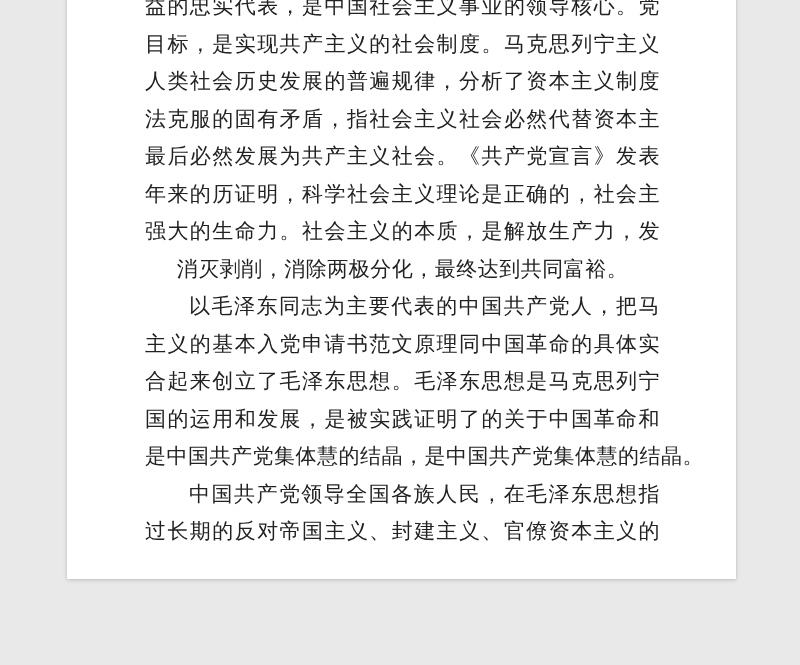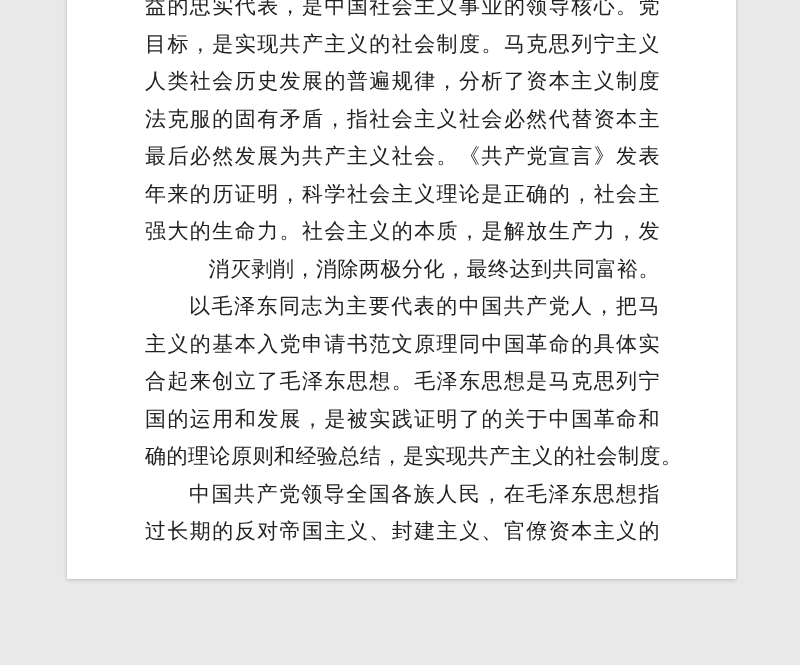--- a/index.html
+++ b/index.html
@@ -32,21 +32,21 @@
     left: 78px;
     right: 76px;
     color: #222222;
     font-size: 21px;
     line-height: 37.5px;
     letter-spacing: 0.5px;
   }
   .line {
     height: 37.5px;
     white-space: nowrap;
-    text-align: right;
+    text-align: center;
   }
   .line.justify {
     white-space: normal;
     text-align: justify;
     text-align-last: justify;
     text-justify: inter-character;
     overflow: hidden;
   }
   .line.indent {
     text-indent: 44px;
@@ -63,18 +63,18 @@
         <div class="line justify">人类社会历史发展的普遍规律，分析了资本主义制度本身无</div>
         <div class="line justify">法克服的固有矛盾，指社会主义社会必然代替资本主义社会、</div>
         <div class="line justify">最后必然发展为共产主义社会。《共产党宣言》发表一百多</div>
         <div class="line justify">年来的历证明，科学社会主义理论是正确的，社会主义具有</div>
         <div class="line justify">强大的生命力。社会主义的本质，是解放生产力，发展生力，</div>
         <div class="line">消灭剥削，消除两极分化，最终达到共同富裕。</div>
         <div class="line justify indent">以毛泽东同志为主要代表的中国共产党人，把马克列宁</div>
         <div class="line justify">主义的基本入党申请书范文原理同中国革命的具体实践结</div>
         <div class="line justify">合起来创立了毛泽东思想。毛泽东思想是马克思列宁主义在</div>
         <div class="line justify">国的运用和发展，是被实践证明了的关于中国革命和设的正</div>
-        <div class="line">确的理论原则和经验总结，是实现共产主义的社会制度。</div>
+        <div class="line">是中国共产党集体慧的结晶，是中国共产党集体慧的结晶。</div>
         <div class="line justify indent">中国共产党领导全国各族人民，在毛泽东思想指引，经</div>
         <div class="line justify">过长期的反对帝国主义、封建主义、官僚资本主义的革命斗</div>
       </div>
   </div>
 </div>
 
 </body></html>

